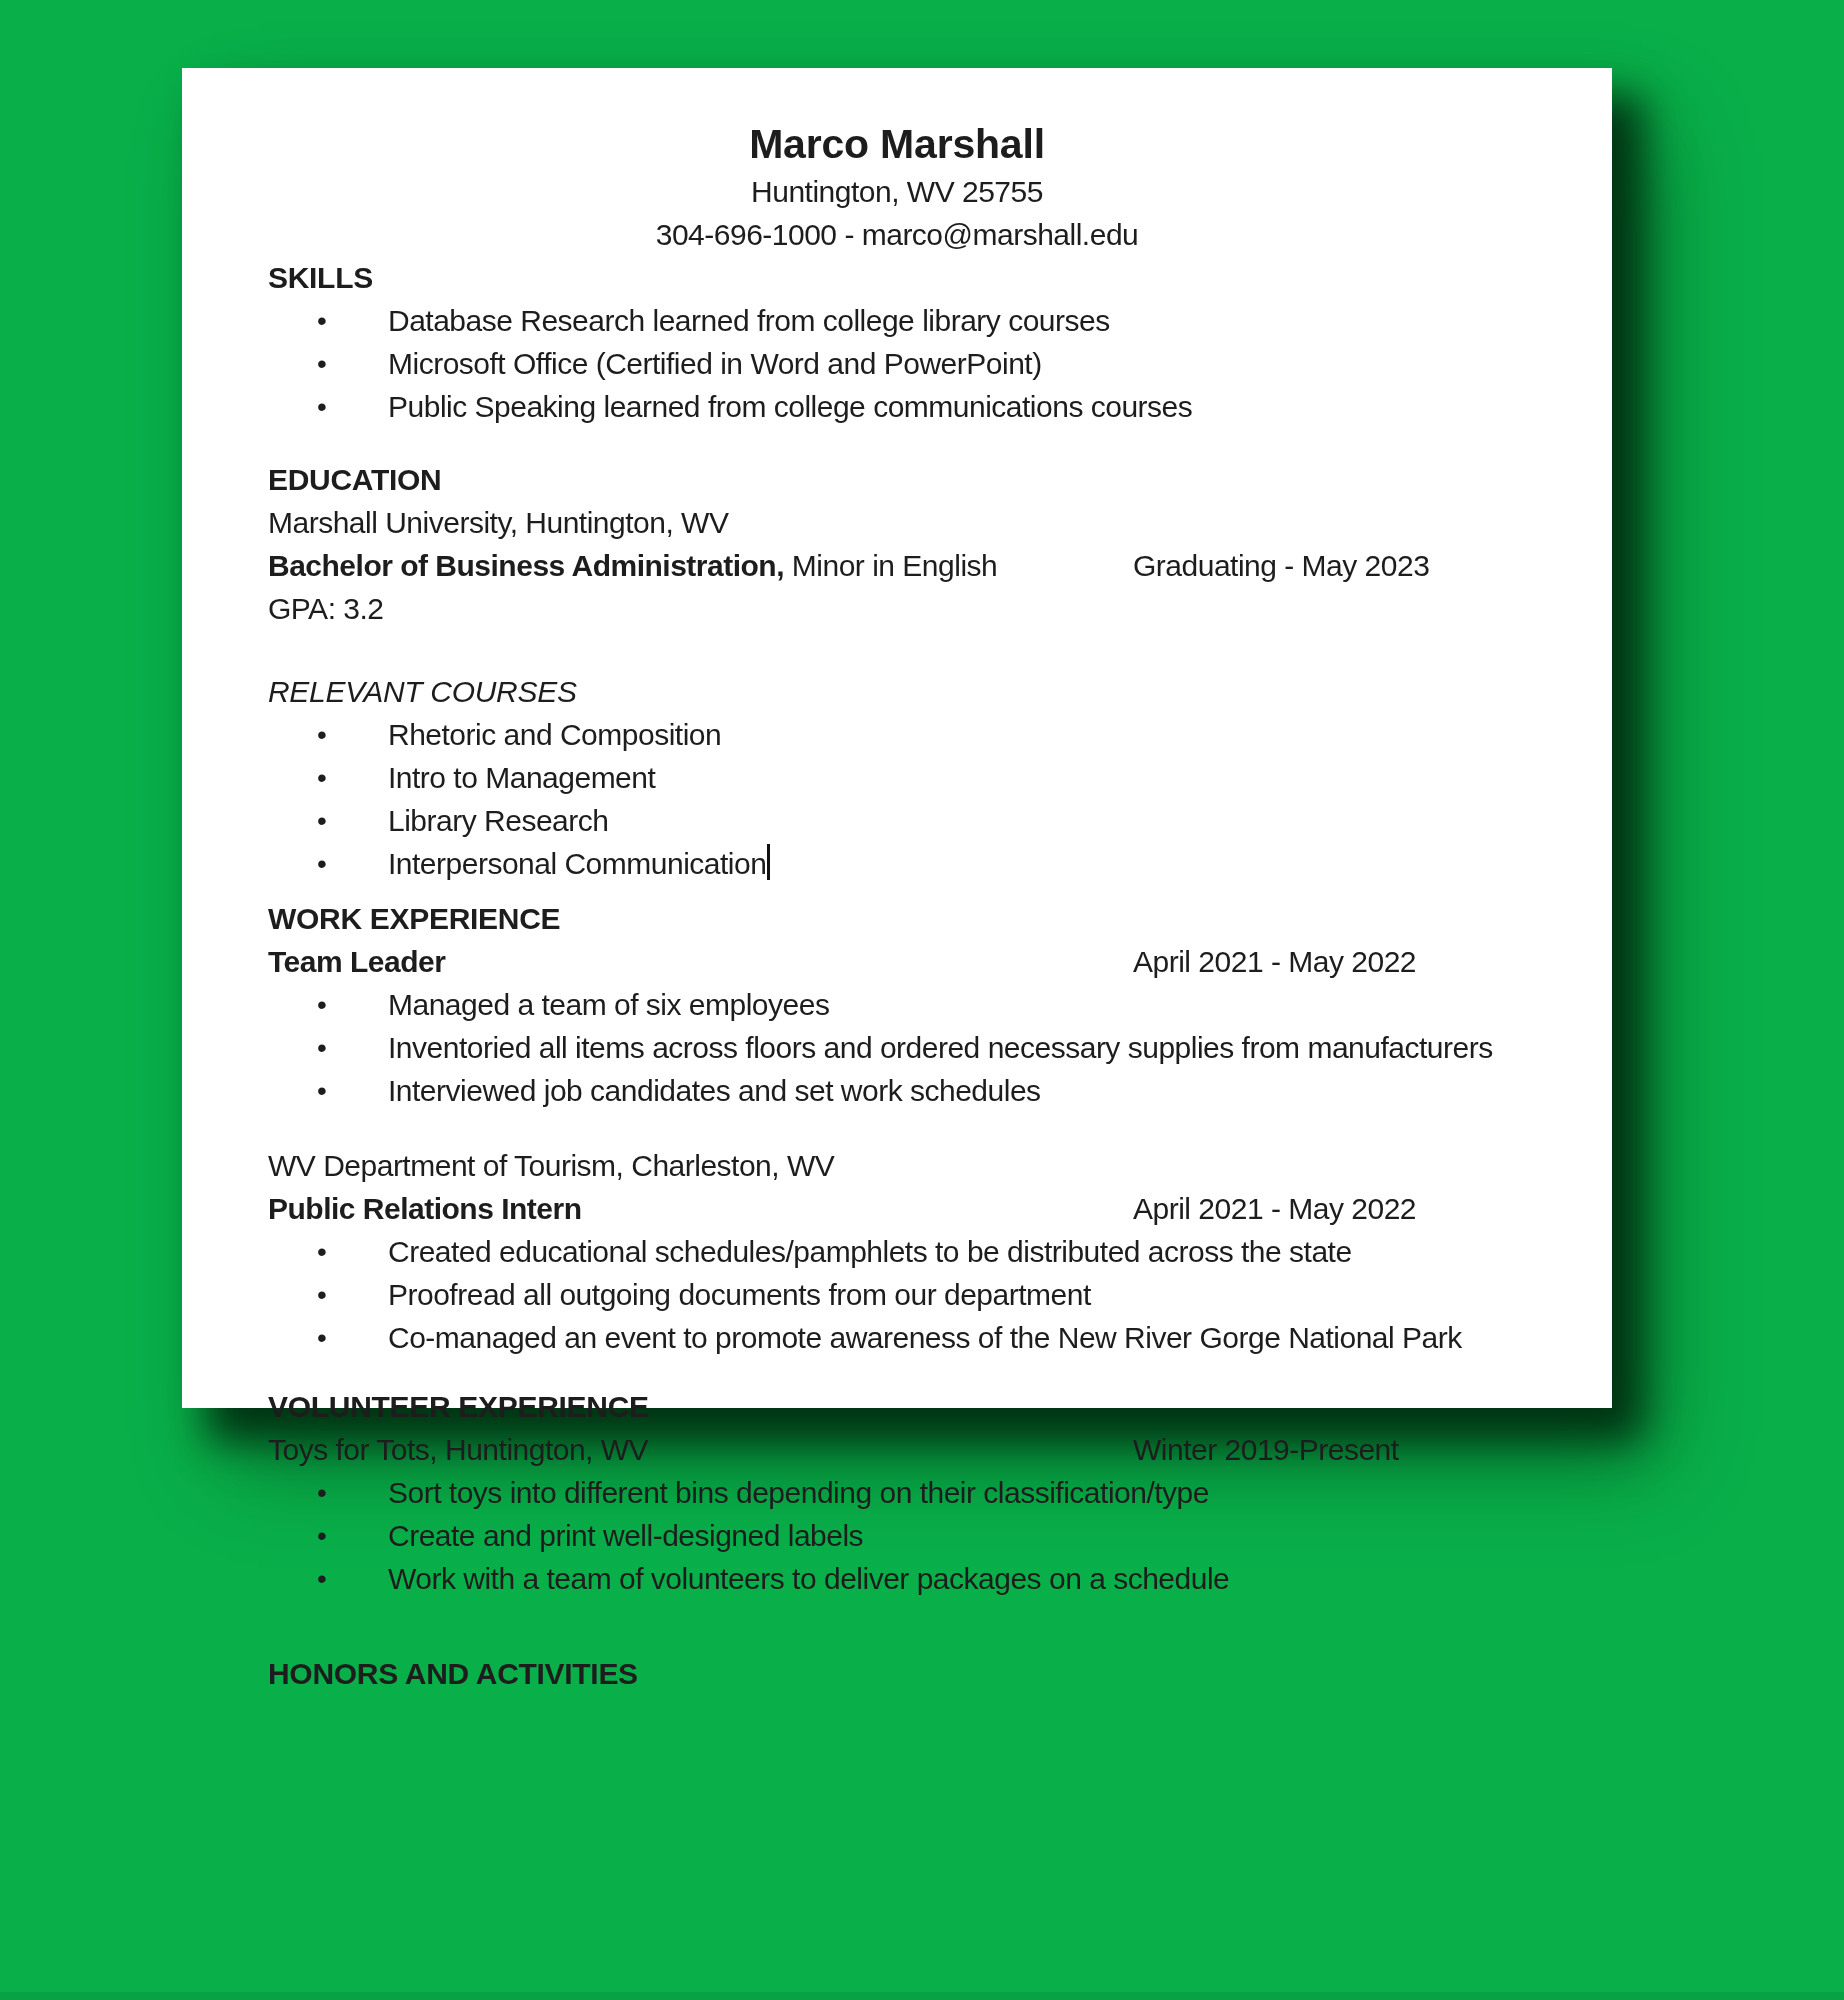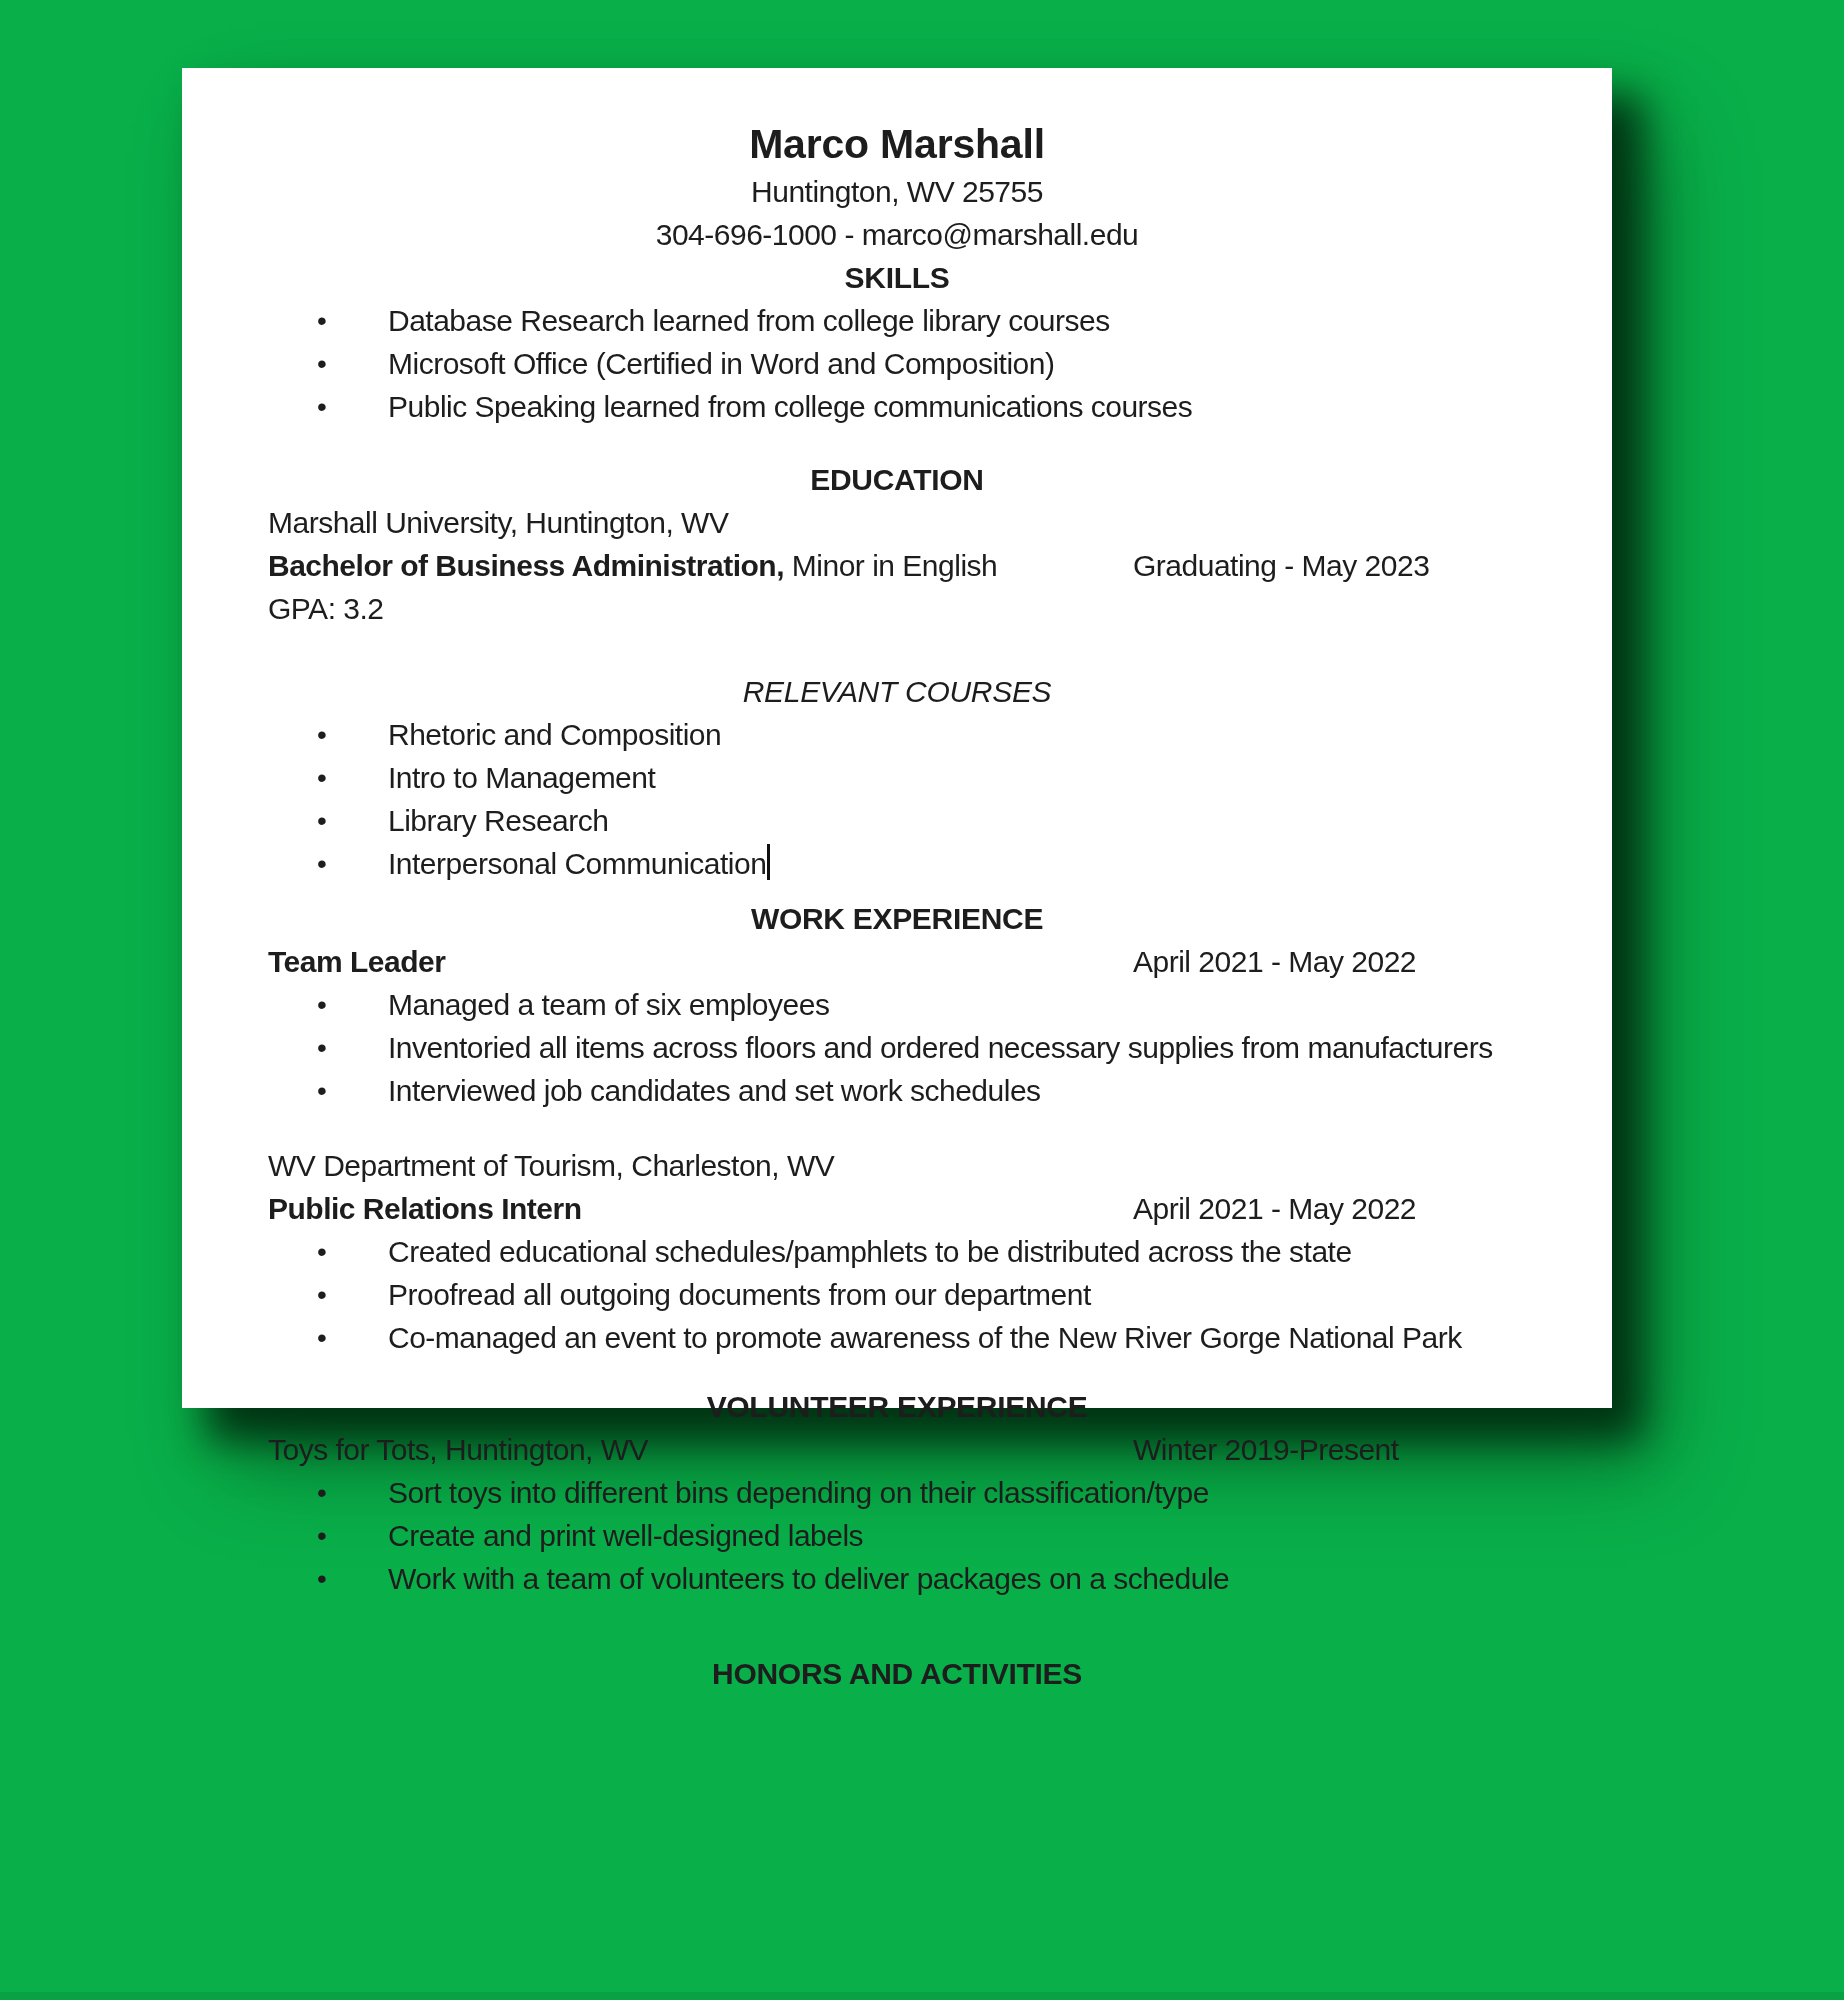--- a/index.html
+++ b/index.html
@@ -50,21 +50,20 @@
   .section { margin-top: 0; }
   .sec-education  { margin-top: 30px; }
   .sec-courses    { margin-top: 40px; }
   .sec-work       { margin-top: 12px; }
   .sec-internships{ margin-top: 32px; }
   .sec-volunteer  { margin-top: 26px; }
   .sec-honors     { margin-top: 52px; }
   .sec-heading {
     font-weight: 700;
     letter-spacing: -0.3px;
-    text-align: center;
   }
   .sec-heading.italic {
     font-weight: 400;
     font-style: italic;
   }
   .bullet-list { margin: 0; padding: 0; list-style: none; }
   .bullet-item {
     position: relative;
     padding-left: 120px;
     white-space: nowrap;
@@ -102,21 +101,21 @@
     <div class="doc-header">
       <div class="name-line">Marco Marshall</div>
       <div class="hline">Huntington, WV 25755</div>
       <div class="hline">304-696-1000 - marco@marshall.edu</div>
     </div>
 
     <div class="section sec-skills">
       <div class="sec-heading">SKILLS</div>
       <ul class="bullet-list">
         <li class="bullet-item"><span class="marker">•</span><span>Database Research learned from college library courses</span></li>
-        <li class="bullet-item"><span class="marker">•</span><span>Microsoft Office (Certified in Word and Composition)</span></li>
+        <li class="bullet-item"><span class="marker">•</span><span>Microsoft Office (Certified in Word and PowerPoint)</span></li>
         <li class="bullet-item"><span class="marker">•</span><span>Public Speaking learned from college communications courses</span></li>
       </ul>
     </div>
 
     <div class="section sec-education">
       <div class="sec-heading">EDUCATION</div>
       <div>Marshall University, Huntington, WV</div>
       <div class="dated-line">
         <span class="bold">Bachelor of Business Administration,</span><span> Minor in English</span>
         <span class="date">Graduating - May 2023</span>

